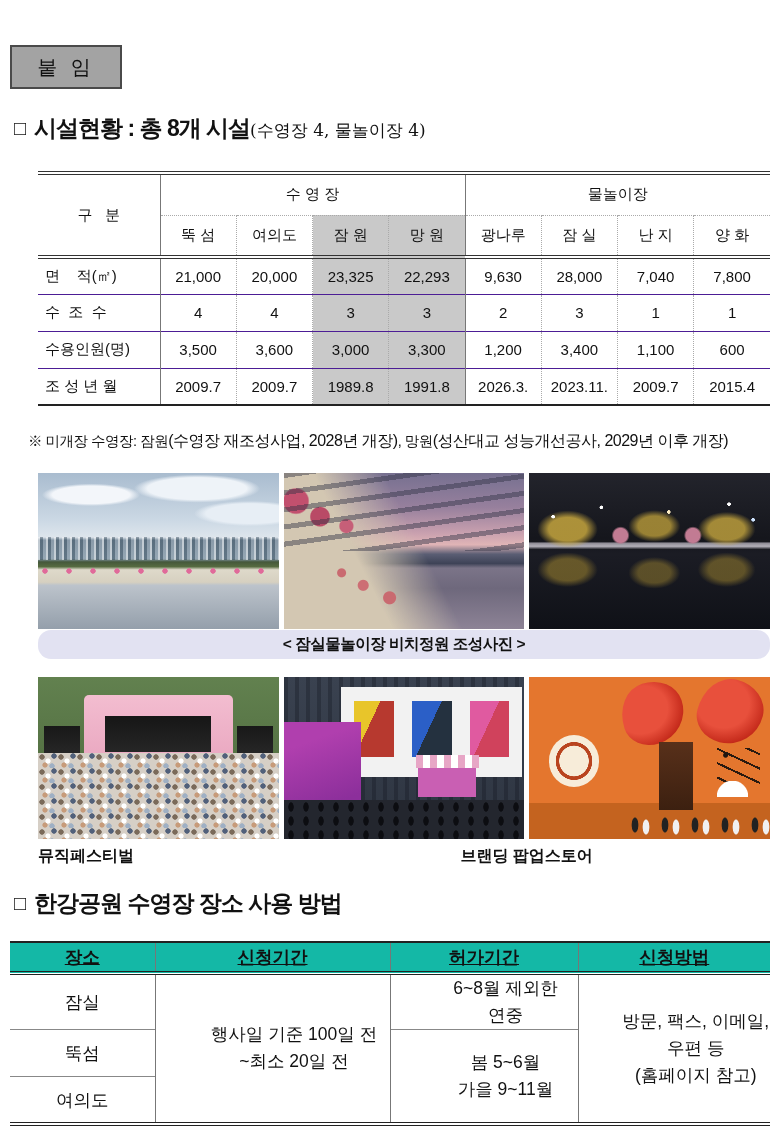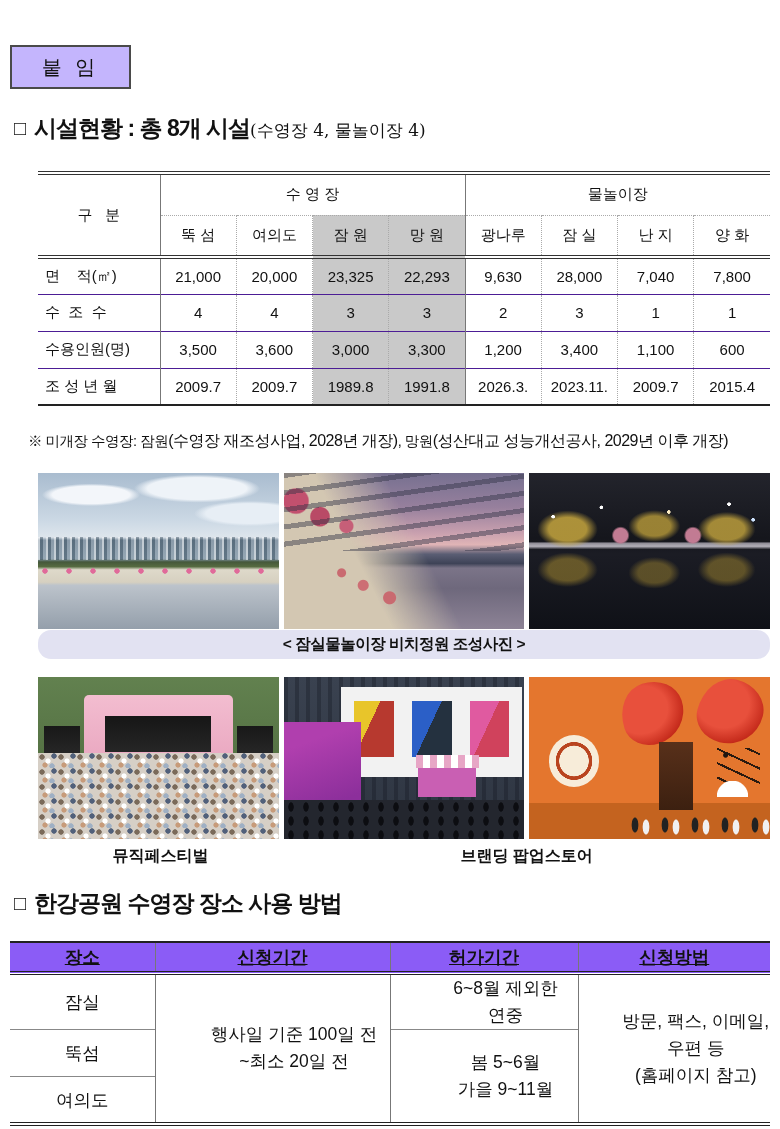--- a/index.html
+++ b/index.html
@@ -6,21 +6,21 @@
   html,body { background:#fff; }
   body {
     width: 780px; height: 1129px; margin: 0 auto;
     font-family: "Liberation Sans", sans-serif;
     color: #111; overflow: hidden; position: relative;
   }
 
   
   .header-band { display: flex; margin: 45px 10px 0 10px; height: 44px; }
   .badge {
-    width: 121px; background: #c4b5fd; border: 2px solid #4a4a4a;
+    width: 112px; background: #a3a3a3; border: 2px solid #4a4a4a;
     display: flex; align-items: center; justify-content: center;
     font-size: 20px; letter-spacing: 4px; font-weight: 500;
   }
   .title-cell {
     flex: 1; border-top: 4px solid #000; border-bottom: 4px solid #000;
     display: flex; align-items: center; justify-content: center;
     font-weight: bold; font-size: 26px; letter-spacing: -1px;
   }
 
   
@@ -163,32 +163,32 @@
     background-size: 30px 26px; background-repeat: repeat-x; background-position: 0 100%; }
   .p6 .umbrella { position:absolute; right:9%; bottom:26%; width:13%; height:10%;
     background: radial-gradient(ellipse at 50% 100%, #fff 0 70%, transparent 75%); }
 
   
   .caption-band { margin: 1px 10px 0 38px; height: 29px; background: #e2e2f2;
     display: flex; align-items: center; justify-content: center;
     font-weight: bold; font-size: 15.5px; letter-spacing: -0.5px; border-radius: 13px; }
   .row2 { margin-top: 18px; }
   .caps2 { display: flex; margin: 7px 10px 0 38px; font-weight: bold; font-size: 16px; }
-  .caps2 .cap-a { width: 33.5%; text-align: center; }
+  .caps2 .cap-a { width: 33.5%; }
   .caps2 .cap-b { width: 66.5%; text-align: center; }
 
   
   .h2 { margin: 21px 10px 0 14px; }
   .t2 {
     width: 760px; margin: 22px 10px 0 10px;
     font-size: 17.5px; text-align: center;
     border-top: 2px solid #222; border-bottom: 4px double #222;
   }
   .t2 thead { border-bottom: 4px double #222; }
-  .t2 thead th { background: #8b5cf6; height: 31px; font-weight: bold; }
+  .t2 thead th { background: #14b8a6; height: 31px; font-weight: bold; }
   .t2 thead th span { text-decoration: underline; }
   .t2 td { height: 47px; }
   .t2 .vl { border-left: 1px solid #777; }
   .t2 tbody tr + tr td { border-top: 1px solid #888; }
   .t2 td div { line-height: 1.55; padding-left: 43px; }
 </style>
 </head>
 <body>
 
 <div class="header-band">

